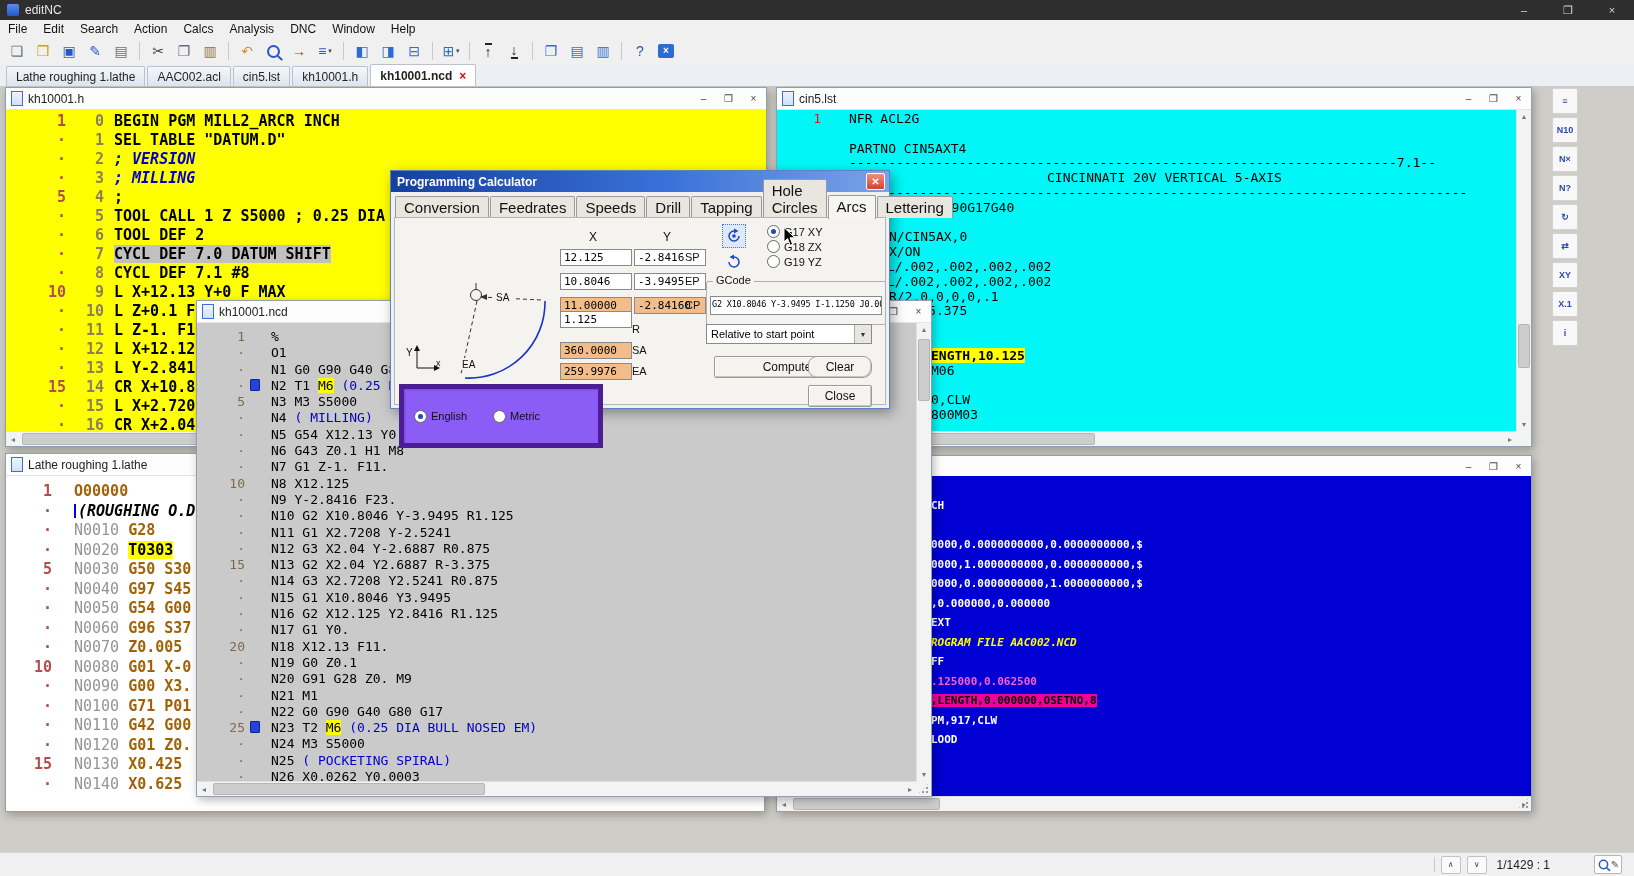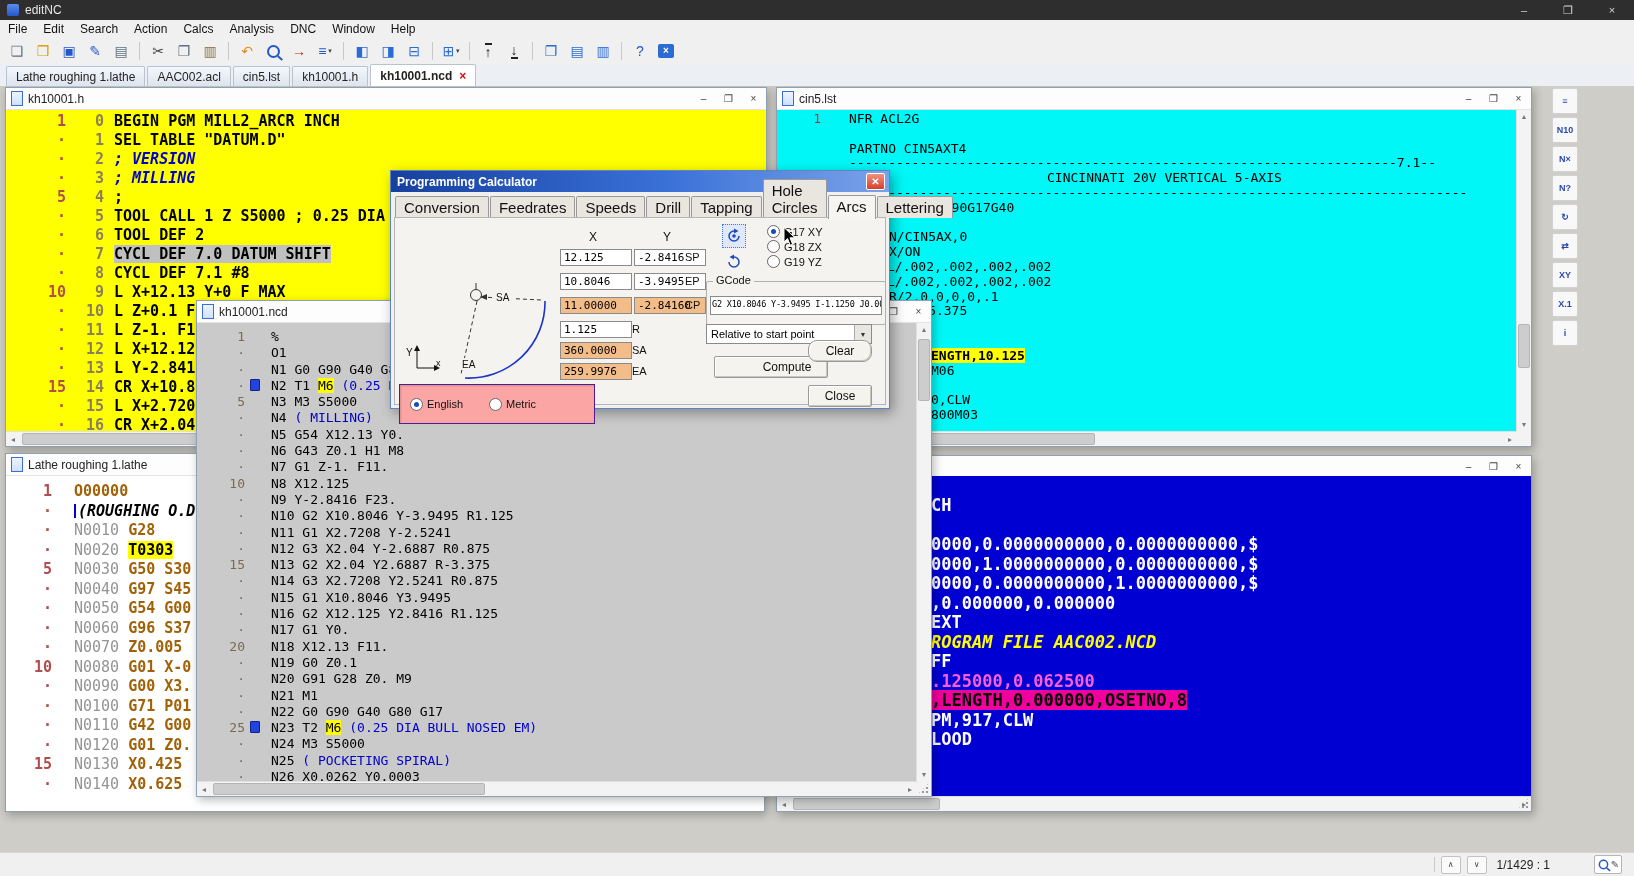--- a/index.html
+++ b/index.html
@@ -88,21 +88,21 @@
   .flag{display:inline-block;width:8px;height:10px;background:#2244dd;border:1px solid #112288;border-radius:1px;vertical-align:-1px;}
   #pane-lathe{top:22px;left:0;right:0;bottom:0;background:#ffffff;font-size:15px;padding-top:6px;}
   #pane-lathe .row{height:19.5px;line-height:19.5px;}
   #pane-lathe .g1{width:46px;color:#b34d4d;font-weight:bold;}
   #pane-lathe .segs{margin-left:22px;}
   #pane-lathe .sg-k{color:#a16207;font-weight:bold;}
   #pane-lathe .sg-n{color:#949494;}
   #pane-lathe .sg-c{color:#000000;font-weight:bold;font-style:italic;}
   #pane-lathe .sg-hly{color:#000;font-weight:bold;background:#ffff00;}
   .caret{display:inline-block;width:2px;height:14px;background:#0000dd;margin-right:2px;vertical-align:-2px;}
-  #pane-blue{top:20px;left:0;right:0;bottom:14px;background:#0000d2;font-size:17px;font-weight:bold;
+  #pane-blue{top:20px;left:0;right:0;bottom:14px;background:#0000d2;font-size:11px;font-weight:bold;
              padding-top:20px;padding-left:154px;}
   #pane-blue .row{height:19.5px;line-height:19.5px;}
   #pane-blue .sg-w{color:#ffffff;}
   #pane-blue .sg-yi{color:#ffff00;font-style:italic;}
   #pane-blue .sg-m{color:#ff5cd6;}
   #pane-blue .sg-pk{color:#000000;background:#f0009c;}
   
   #dlg{position:absolute;left:390px;top:84px;width:498px;height:237px;background:#f0f0f0;
        border:1px solid #5c84c4;box-shadow:3px 4px 12px rgba(0,0,0,.35);z-index:20;}
   #dlg-titlebar{height:21px;background:linear-gradient(90deg,#16409e,#3a71d8 55%,#7aa2e8);color:#fff;
@@ -136,25 +136,25 @@
   #gcode-input{position:absolute;left:315px;top:78px;width:168px;height:13px;background:#fff;border:1px solid #8a8a8a;
                font:8.5px "DejaVu Sans Mono",monospace;letter-spacing:-0.2px;padding:2px 1px;white-space:nowrap;overflow:hidden;color:#000;}
   #mode-select{position:absolute;left:311px;top:106px;width:160px;height:18px;background:#fff;border:1px solid #8a8a8a;
                display:flex;align-items:center;font-size:11px;padding-left:4px;color:#000;}
   .dd-btn{margin-left:auto;width:16px;height:100%;background:#e8e6e0;border-left:1px solid #aaa;
           display:flex;align-items:center;justify-content:center;font-size:7px;color:#333;}
   .btn{position:absolute;height:20px;background:#f4f3ee;border:1px solid #9a9a9a;border-radius:2px;
        box-shadow:inset 1px 1px 0 #fff, inset -1px -1px 0 #c9c7bd;font-size:12px;color:#111;
        display:flex;align-items:center;justify-content:center;}
   #btn-compute{left:319px;top:138px;width:80px;padding-left:32px;}
-  #btn-clear{left:413px;top:122px;width:62px;border-radius:9px;}
+  #btn-clear{left:413px;top:138px;width:62px;border-radius:9px;}
   #btn-close{left:413px;top:167px;width:62px;}
-  #units-panel{position:absolute;left:4px;top:166px;width:174px;height:22px;border:1px solid #4c1d95;
+  #units-panel{position:absolute;left:4px;top:166px;width:174px;height:22px;border:5px solid #4c1d95;
                box-shadow:inset 1px 1px 2px rgba(0,0,0,.15);display:flex;align-items:center;gap:26px;
-               padding:8px 10px;background:#fca5a5;}
+               padding:16px 10px;background:#8b5cf6;}
   
   #right-toolbar{position:absolute;left:1552px;top:2px;width:26px;display:flex;flex-direction:column;gap:3px;z-index:6;}
   .rti{width:24px;height:24px;border:1px solid #d2d2d2;background:#f8f8f8;display:flex;align-items:center;
        justify-content:center;font-size:9px;font-weight:bold;color:#2a48b0;border-radius:2px;}
   
   #statusbar{position:absolute;left:0;right:0;bottom:0;height:23px;background:#f0f0f0;border-top:1px solid #d5d5d5;
              display:flex;align-items:center;justify-content:flex-end;padding-right:12px;gap:6px;font-size:12px;color:#222;}
   .sb-sep{width:1px;height:15px;background:#c9c9c9;}
   .sb-btn{width:18px;height:16px;border:1px solid #c2c2c2;background:#fafafa;border-radius:2px;
           display:flex;align-items:center;justify-content:center;font-size:8px;color:#444;}
@@ -596,21 +596,21 @@
           </div>
       <div class="fld" style="left: 165px; top: 31px;">12.125</div>
           <div class="fld" style="left: 239px; top: 31px;">-2.8416</div>
           <span class="flab" style="left: 290px; top: 33px;">SP</span>
           <div class="fld" style="left: 165px; top: 55px;">10.8046</div>
           <div class="fld" style="left: 239px; top: 55px;">-3.9495</div>
           <span class="flab" style="left: 290px; top: 57px;">EP</span>
           <div class="fld hl" style="left: 165px; top: 79px;">11.00000</div>
           <div class="fld hl" style="left: 239px; top: 79px;">-2.84160</div>
           <span class="flab" style="left: 290px; top: 81px;">CP</span>
-          <div class="fld" style="left: 165px; top: 103px;">1.125</div>
+          <div class="fld" style="left: 165px; top: 93px;">1.125</div>
           <span class="flab" style="left: 237px; top: 105px;">R</span>
           <div class="fld hl" style="left: 165px; top: 124px;">360.0000</div>
           <span class="flab" style="left: 237px; top: 126px;">SA</span>
           <div class="fld hl" style="left: 165px; top: 145px;">259.9976</div>
           <span class="flab" style="left: 237px; top: 147px;">EA</span>
         </div>
     </div>
 
     <div id="right-toolbar">
         <div class="rti">≡</div>

